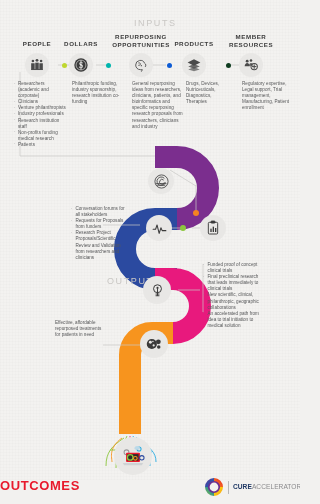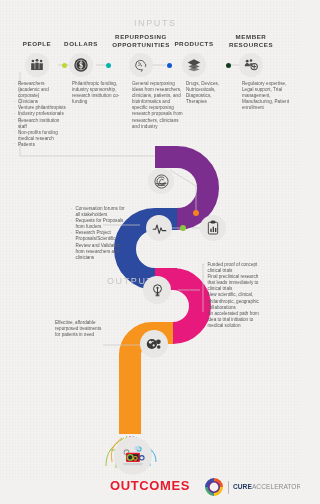--- a/index.html
+++ b/index.html
@@ -79,21 +79,21 @@
   .note li:before {
     content: "\00b7";
     position: absolute; left: 0; top: -0.5px; color: #8d8e90;
   }
 
   
   #outcomes-label {
     position: absolute;
     left: 0; right: 0;
     top: 478px;
-    text-align: center;
+    text-align: left;
     color: #e8192c;
     font-size: 13px;
     font-weight: 700;
     letter-spacing: 0.6px;
   }
   #outcome-circle {
     position: absolute;
     left: 114px; top: 437px;
     width: 38px; height: 38px;
     border-radius: 50%;

